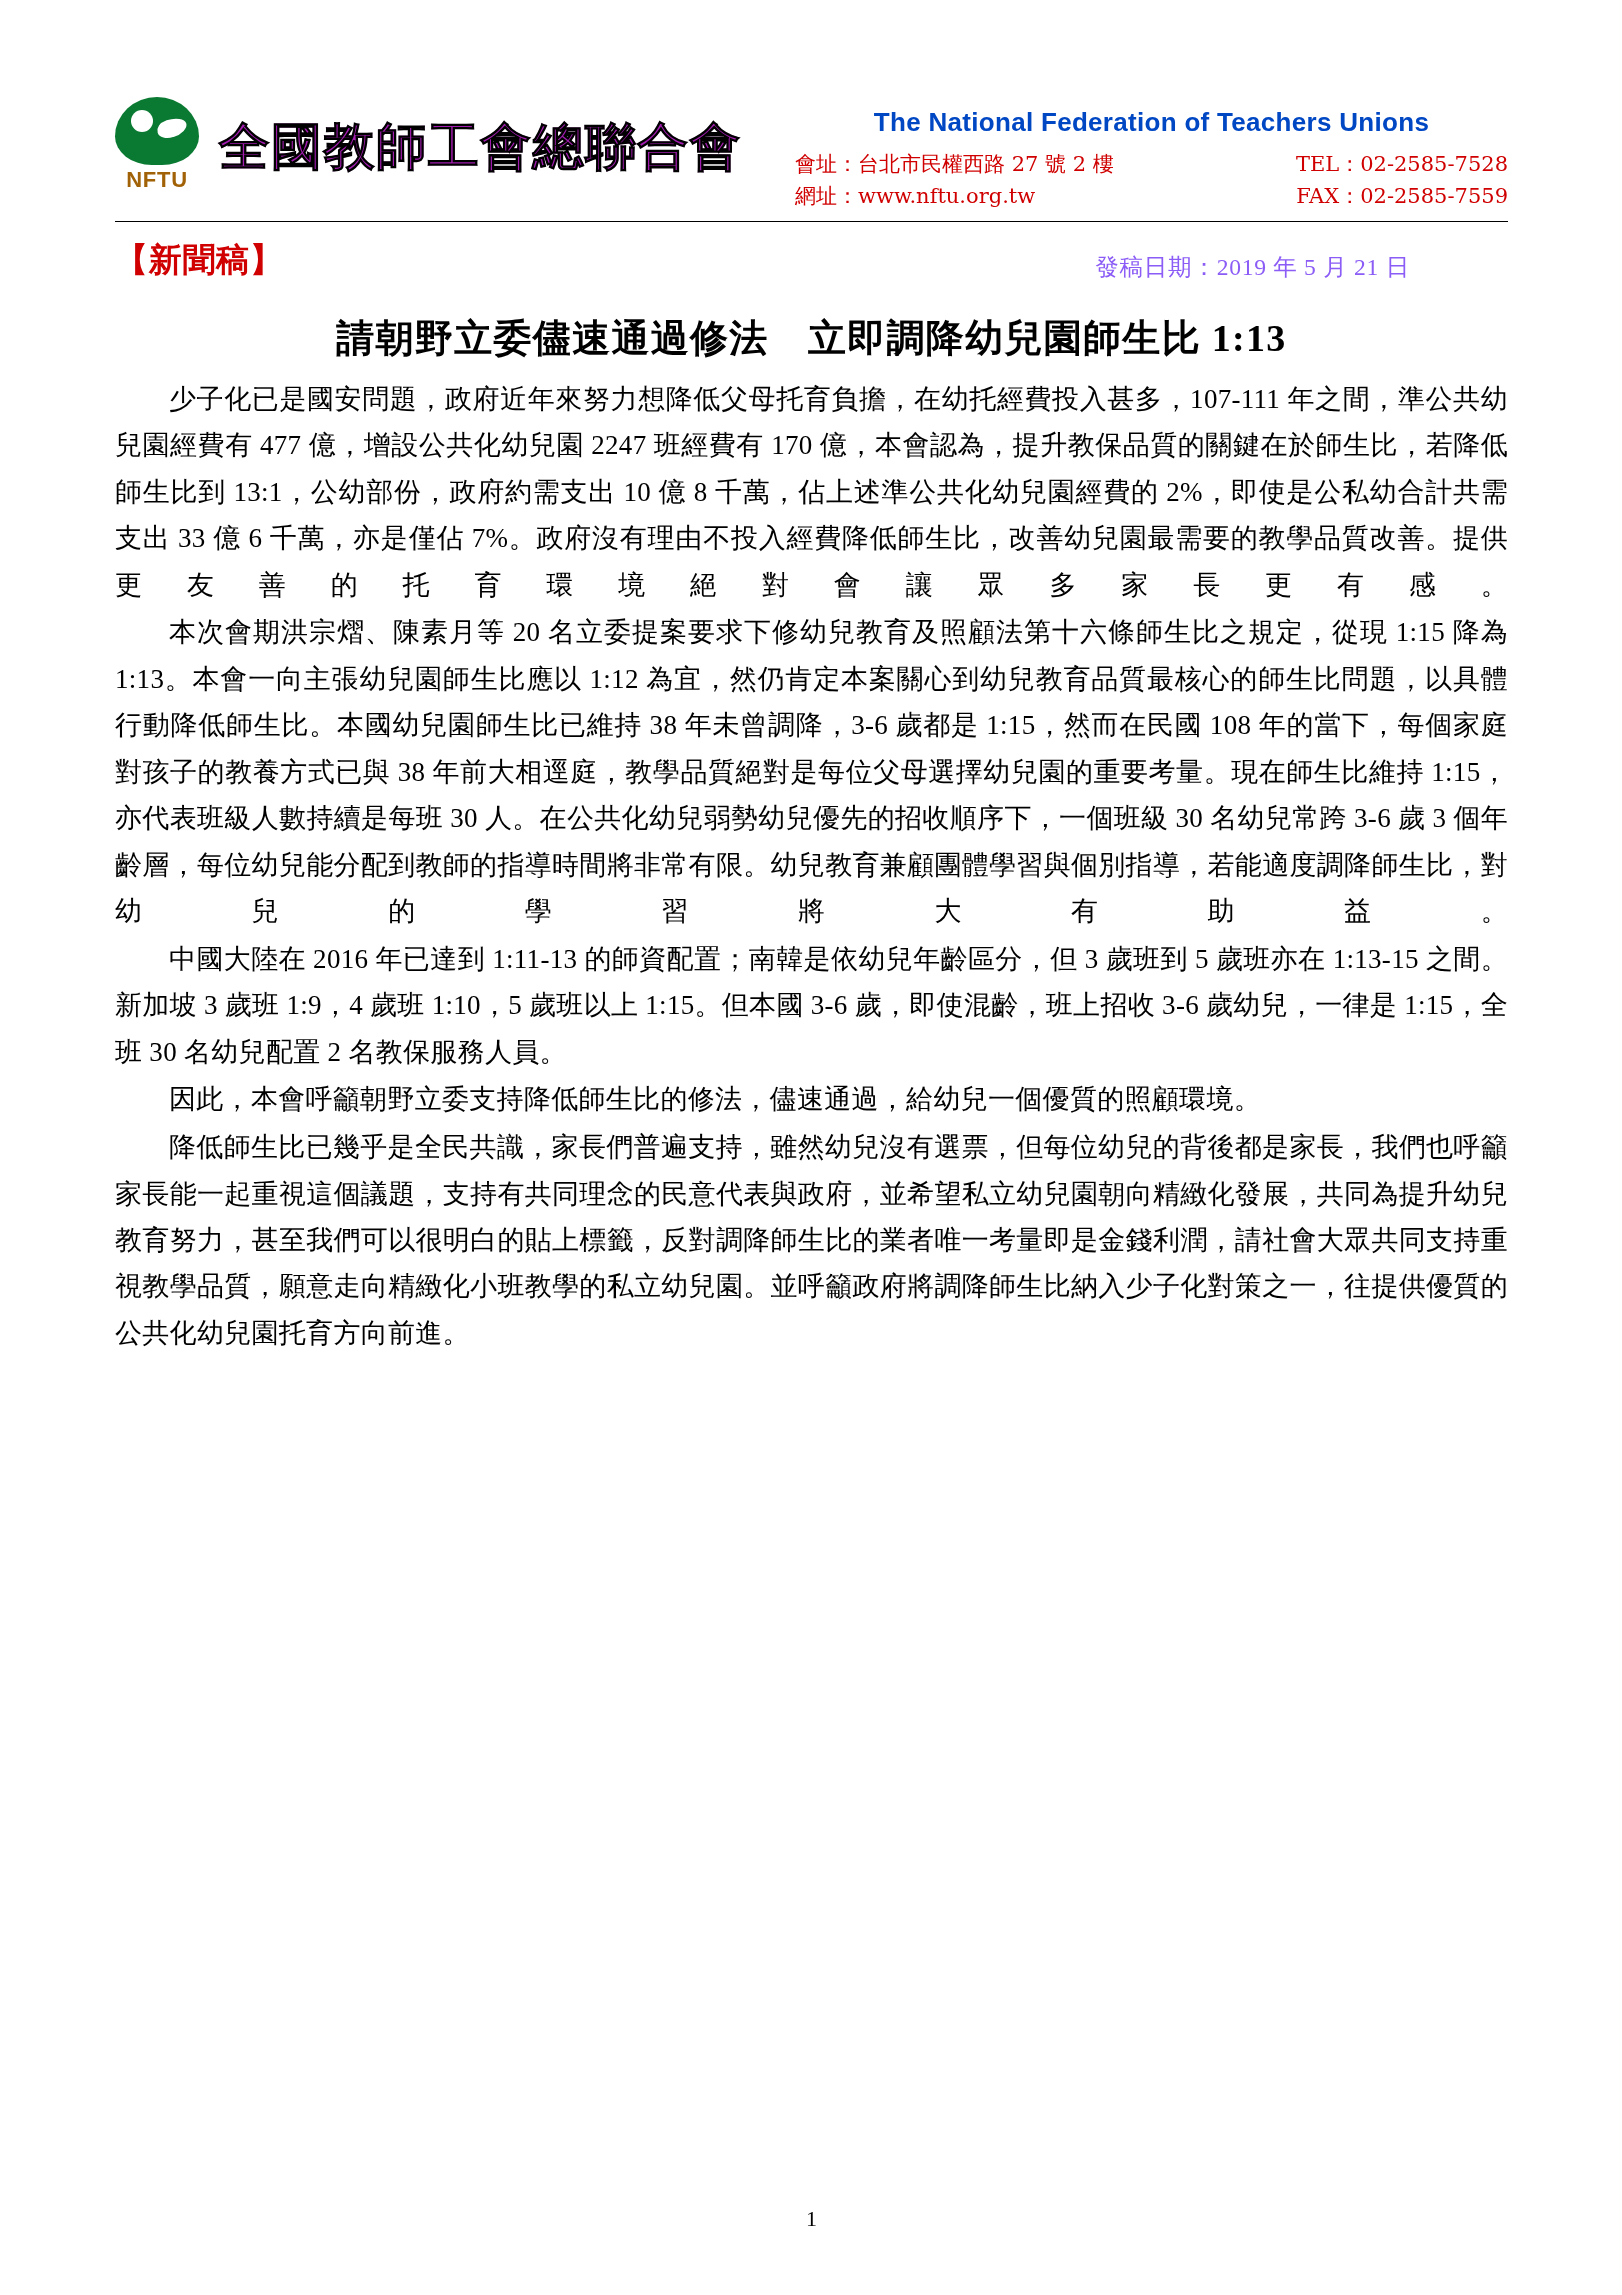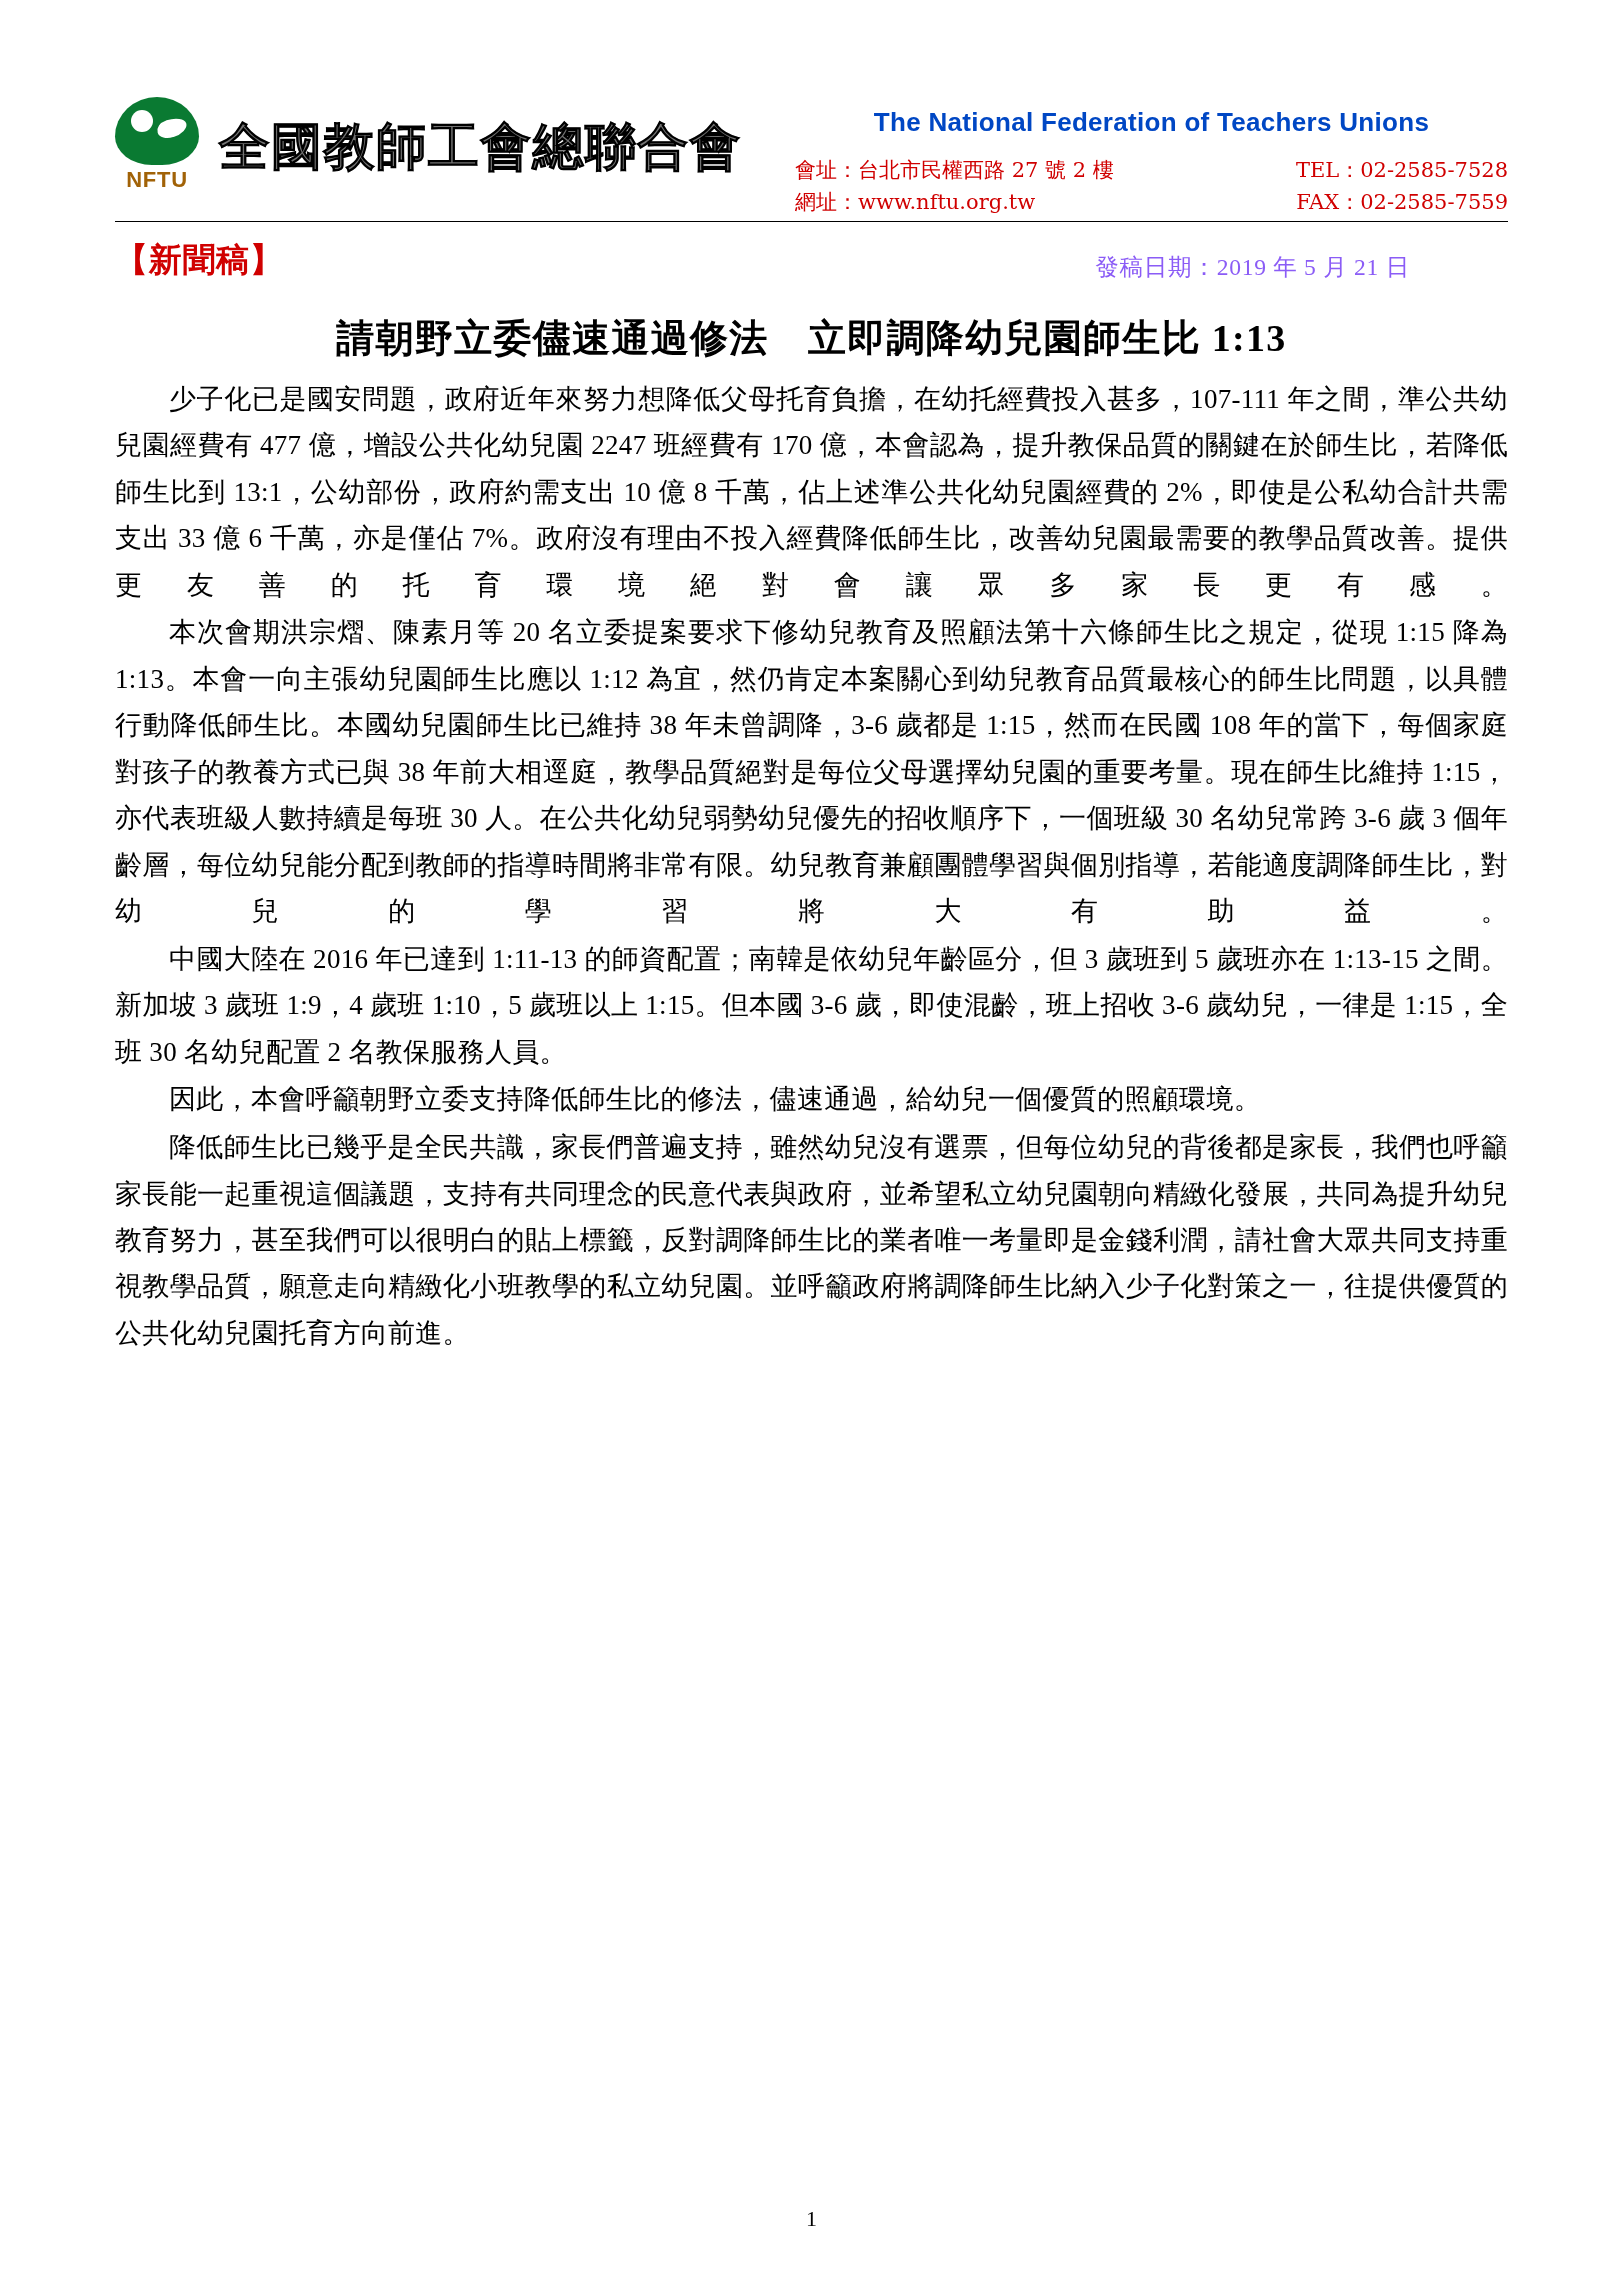--- a/index.html
+++ b/index.html
@@ -75,40 +75,40 @@
     color: #a16207;
     text-align: center;
     width: 84px;
     margin-top: 1.3px;
   }
   .logo-cn {
     font-family: "DejaVu Sans", "Liberation Sans", sans-serif;
     font-weight: bold;
     font-size: 51px;
     letter-spacing: 1.3px;
-    color: #737373;
+    color: #a21caf;
     line-height: 1;
     white-space: nowrap;
     -webkit-text-stroke: 0.7px #000;
   }
   .org-block {
     padding-top: 27.5px;
     width: 713px;
   }
   .org-en {
     font-family: "Liberation Sans", sans-serif;
     font-weight: bold;
     font-size: 26px;
     color: #0047c4;
     text-align: center;
     letter-spacing: 0.3px;
     white-space: nowrap;
   }
   .org-rows {
-    margin-top: 16px;
+    margin-top: 10px;
   }
   .org-row {
     display: flex;
     justify-content: space-between;
     font-size: 21px;
     line-height: 1.55;
     color: #d00000;
     font-family: "DejaVu Serif", "Liberation Serif", serif;
   }
   .org-row .left { white-space: nowrap; }

